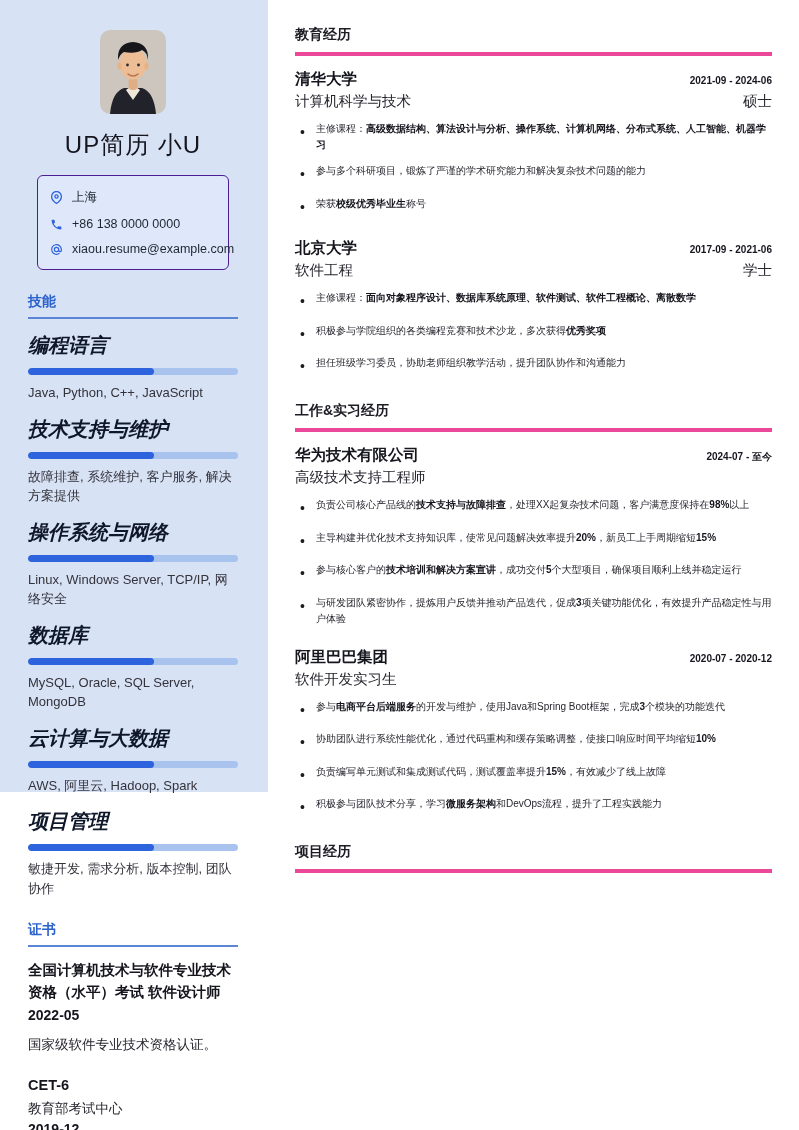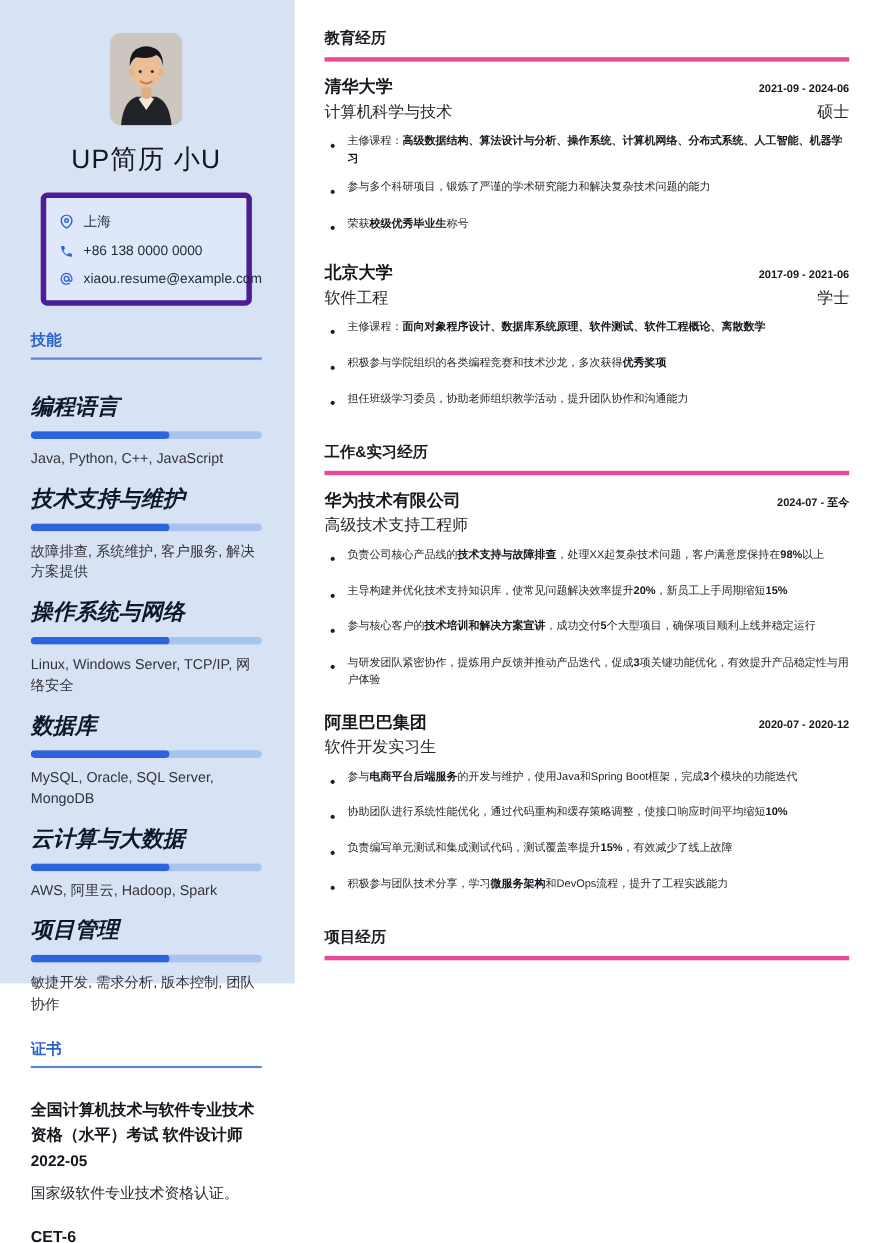--- a/index.html
+++ b/index.html
@@ -4,36 +4,36 @@
 <style>
   * { margin:0; padding:0; box-sizing:border-box; }
   html,body { width:799px; height:1130px; }
   body {
     position:relative; overflow:hidden; background:#ffffff;
     font-family:"Liberation Sans","DejaVu Sans",sans-serif;
     color:#26262e;
   }
   
   .sidebar {
-    position:absolute; left:0; top:0; width:268px; height:894px;
+    position:absolute; left:0; top:0; width:268px; height:792px;
     background:#d8e2f5; padding:28px 30px 0 28px;
   }
   .photo-wrap { width:66px; height:84px; margin:2px auto 0; border-radius:10px; overflow:hidden; }
   .photo-wrap svg { display:block; }
   .name { text-align:center; font-size:24px; font-weight:500; color:#15151e; margin-top:15px; letter-spacing:1px; }
   .contact-card {
-    margin:14px auto 0; width:192px; border:5px solid #4c1d95; border-radius:6px;
+    margin:14px auto 0; width:192px; border:1px solid #4c1d95; border-radius:6px;
     background:#dfe8fb; padding:13px 12px; display:flex; flex-direction:column; gap:11px;
   }
   .contact-row { display:flex; align-items:center; gap:9px; font-size:12.5px; color:#1e2630; }
   .contact-row svg { flex:0 0 auto; }
   .side-section { margin-top:23px; }
   .side-header {
     color:#2b62cc; font-weight:700; font-size:14px; padding-bottom:6px;
-    border-bottom:2px solid #5c85d6; margin-bottom:29px;
+    border-bottom:2px solid #5c85d6; margin-bottom:13px;
   }
   .skill { margin-bottom:13px; }
   .skill-name { font-size:20px; font-weight:700; color:#0f172a; margin-bottom:9px;font-style:italic; }
   .skill-bar { height:7px; border-radius:3.5px; background:#a9c3ef; overflow:hidden; }
   .skill-fill { height:100%; background:#2d63dc; border-radius:3.5px; }
   .skill-detail { font-size:13px; color:#33333b; line-height:1.5; margin-top:8px; }
   .cred { margin-bottom:17px; }
   .cred-title { font-size:14.5px; font-weight:700; color:#15151e; line-height:1.5; }
   .cred-issuer { font-size:13.5px; margin-top:3px; color:#26262e; }
   .cred-date { font-size:14px; font-weight:700; margin-top:3px; color:#15151e; }

